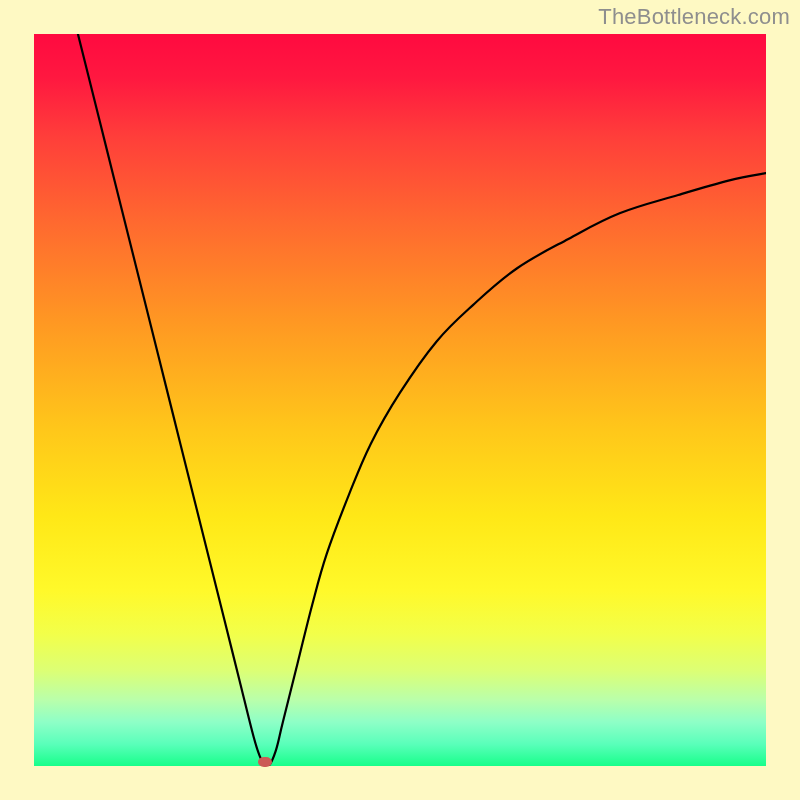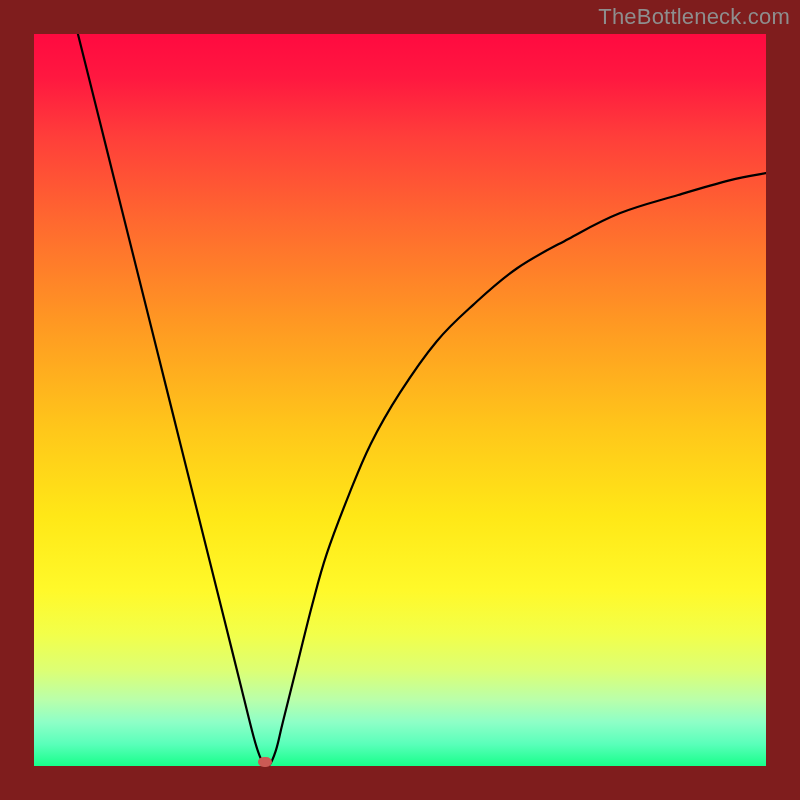--- a/index.html
+++ b/index.html
@@ -8,21 +8,21 @@
     width: 800px;
     height: 800px;
     overflow: hidden;
     background: #000;
     font-family: Arial, Helvetica, sans-serif;
   }
   .frame {
     position: relative;
     width: 800px;
     height: 800px;
-    background: #7f1d1d;
+    background: #fef9c3;
   }
   .watermark {
     position: absolute;
     top: 4px;
     right: 10px;
     color: #8e8e8e;
     font-size: 22px;
     font-weight: 500;
     letter-spacing: 0.2px;
     z-index: 20;

